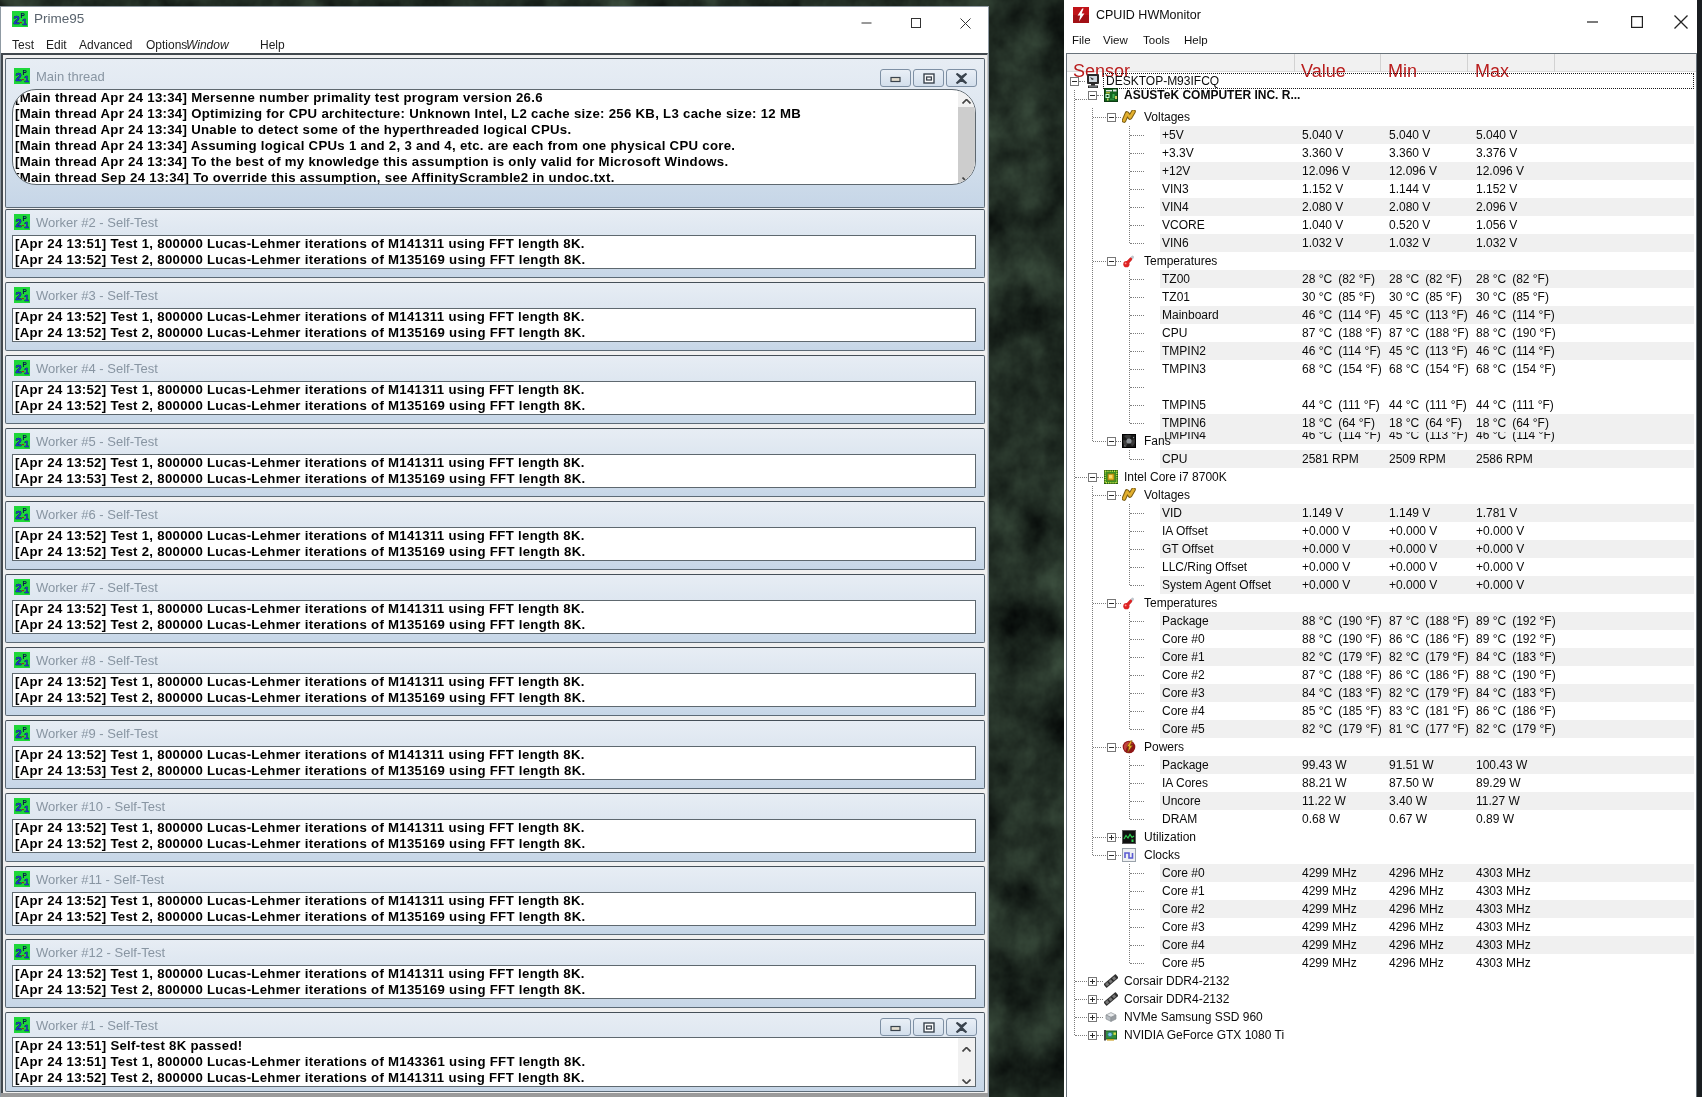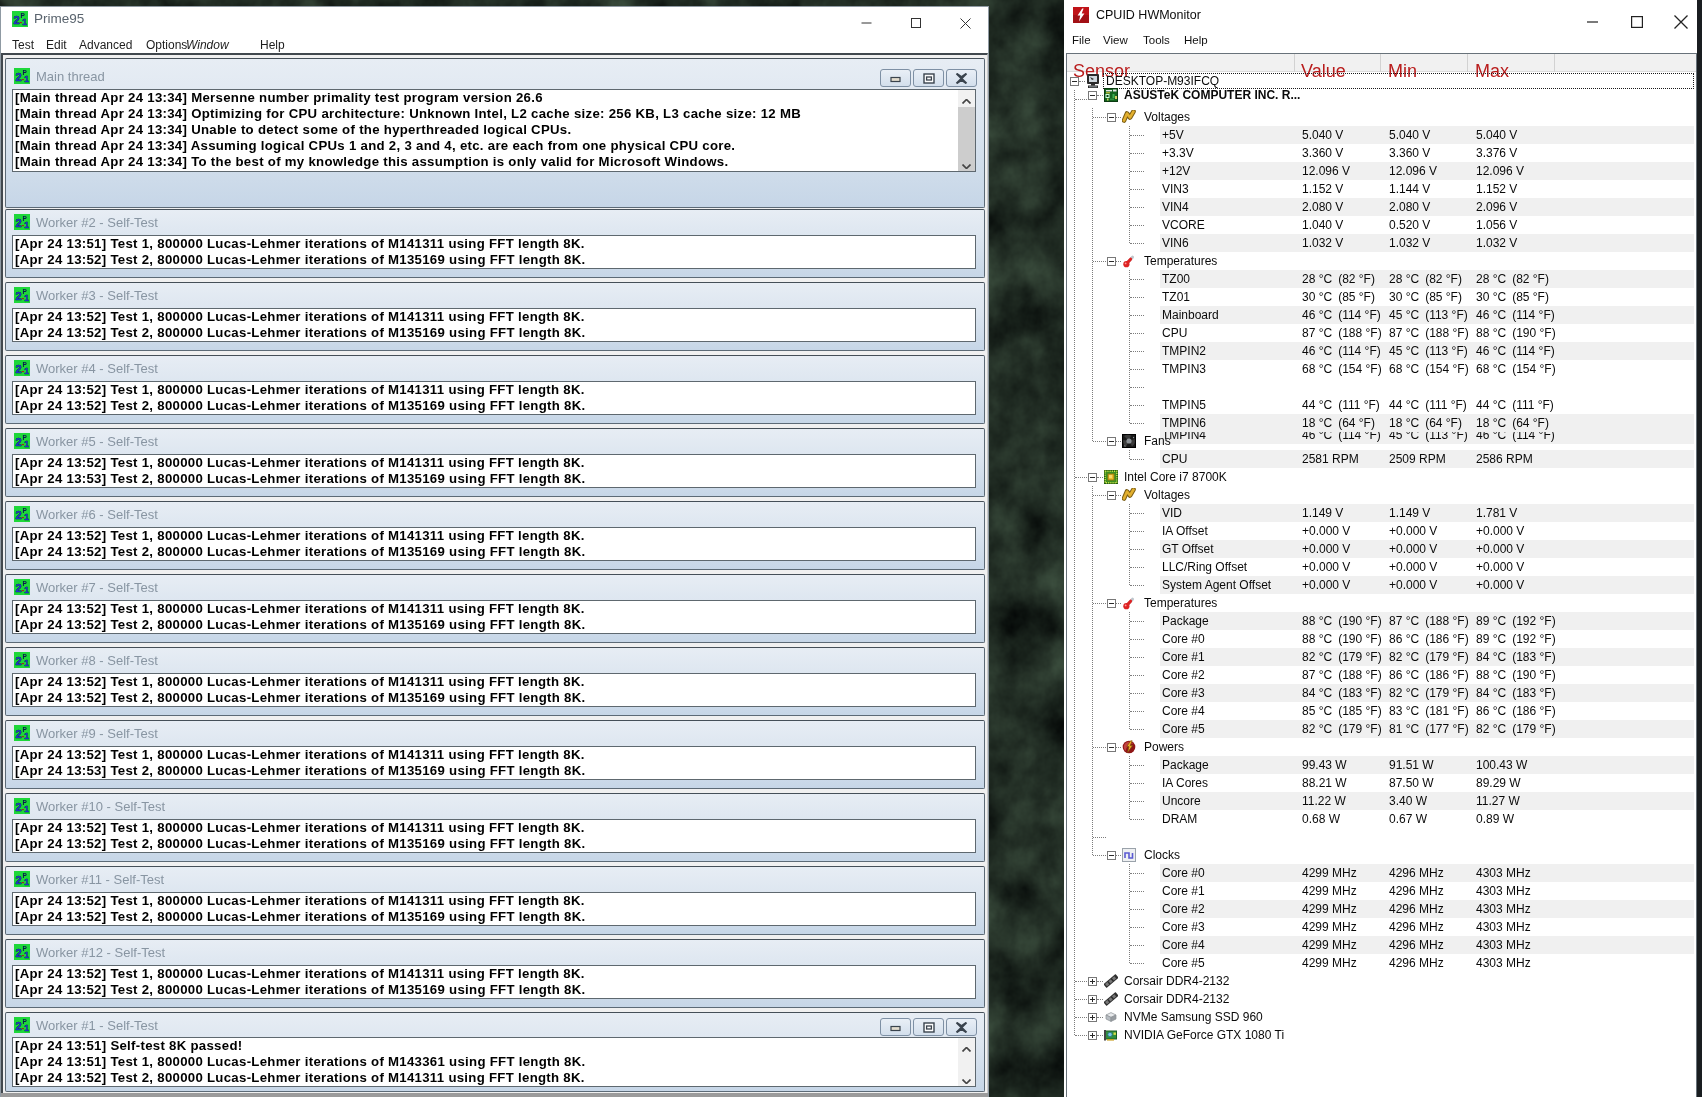--- a/index.html
+++ b/index.html
@@ -122,21 +122,21 @@
           <span class="ttxt">Main thread</span>
           <div class="btns"><div class="mbtn"><svg width="12" height="10" viewBox="0 0 12 10">
                 <rect x="1" y="3.5" width="9" height="4" fill="#e3ddcf" stroke="#39434d" stroke-width="1.2"></rect>
               </svg></div><div class="mbtn"><svg width="12" height="11" viewBox="0 0 12 11">
                 <rect x="1" y="1" width="10" height="9" fill="#fdfdfd" stroke="#39434d" stroke-width="1.4"></rect>
                 <rect x="3.6" y="4" width="4.8" height="3" fill="none" stroke="#39434d" stroke-width="1.3"></rect>
               </svg></div><div class="mbtn"><svg width="13" height="11" viewBox="0 0 13 11">
                 <path d="M1.5 0.5 L6.5 4 L11.5 0.5 M1.5 10.5 L6.5 7 L11.5 10.5 M1.5 0.5 L11.5 10.5 M11.5 0.5 L1.5 10.5" stroke="#39434d" stroke-width="1.9" fill="none"></path>
               </svg></div></div>
         </div>
-        <div class="cc" style="top:30px;height:83px;">
+        <div class="cc" style="top:30px;height:96px;border-radius:24px;">
           <div class="ln">[Main thread Apr 24 13:34] Mersenne number primality test program version 26.6</div>
           <div class="ln">[Main thread Apr 24 13:34] Optimizing for CPU architecture: Unknown Intel, L2 cache size: 256 KB, L3 cache size: 12 MB</div>
           <div class="ln">[Main thread Apr 24 13:34] Unable to detect some of the hyperthreaded logical CPUs.</div>
           <div class="ln">[Main thread Apr 24 13:34] Assuming logical CPUs 1 and 2, 3 and 4, etc. are each from one physical CPU core.</div>
           <div class="ln">[Main thread Apr 24 13:34] To the best of my knowledge this assumption is only valid for Microsoft Windows.</div>
           <div class="ln">[Main thread Sep 24 13:34] To override this assumption, see AffinityScramble2 in undoc.txt.</div>
           <div class="ln">[Main thread Apr 24 13:36] Starting workers.</div>
           <div class="sbar">
             <div class="sup"><svg width="9" height="5" viewBox="0 0 9 5">
                 <path d="M0.5 4.5 L4.5 0.5 L8.5 4.5" fill="none" stroke="#444" stroke-width="1.7"></path>
@@ -806,20 +806,34 @@
         <span class="lbl" style="left:235px;">11.22 W</span>
         <span class="lbl" style="left:322px;">3.40 W</span>
         <span class="lbl" style="left:409px;">11.27 W</span>
       </div>
 <div class="trow" style="top:756px;">
         <span class="lbl" style="left:95px;">DRAM</span>
         <span class="lbl" style="left:235px;">0.68 W</span>
         <span class="lbl" style="left:322px;">0.67 W</span>
         <span class="lbl" style="left:409px;">0.89 W</span>
       </div>
+<div class="trow" style="top:774px;">
+        <div class="eb" style="left:40px;top:5px;"></div>
+        <div class="ebh" style="left:42px;top:9px;"></div>
+        <div class="ebv" style="left:44px;top:7px;"></div>
+        <div class="dh" style="left:49px;top:9px;width:5px;"></div>
+        <span class="ico" style="left:55px;">
+          <svg width="14" height="14" viewBox="0 0 14 14">
+            <rect x="0.5" y="0.5" width="13" height="13" fill="#101010" stroke="#585858"></rect>
+            <path d="M2 9 L4 5.5 L6 8 L8 4.5 L10 7.5 L12 6" fill="none" stroke="#2fd24f" stroke-width="1.2"></path>
+            <rect x="9.5" y="9.5" width="2" height="2.5" fill="#2fd24f"></rect>
+          </svg>
+        </span>
+        <span class="lbl" style="left:77px;">Utilization</span>
+      </div>
 <div class="trow" style="top:792px;">
         <div class="eb" style="left:40px;top:5px;"></div>
         <div class="ebh" style="left:42px;top:9px;"></div>
         <div class="dh" style="left:49px;top:9px;width:5px;"></div>
         <span class="ico" style="left:55px;">
           <svg width="14" height="14" viewBox="0 0 14 14">
             <rect x="0.5" y="0.5" width="13" height="13" fill="#eef0f2" stroke="#9aa2aa"></rect>
             <path d="M3 10 V5 H7 V10 H10.5 V5" fill="none" stroke="#5a5ad2" stroke-width="1.6"></path>
           </svg>
         </span>

